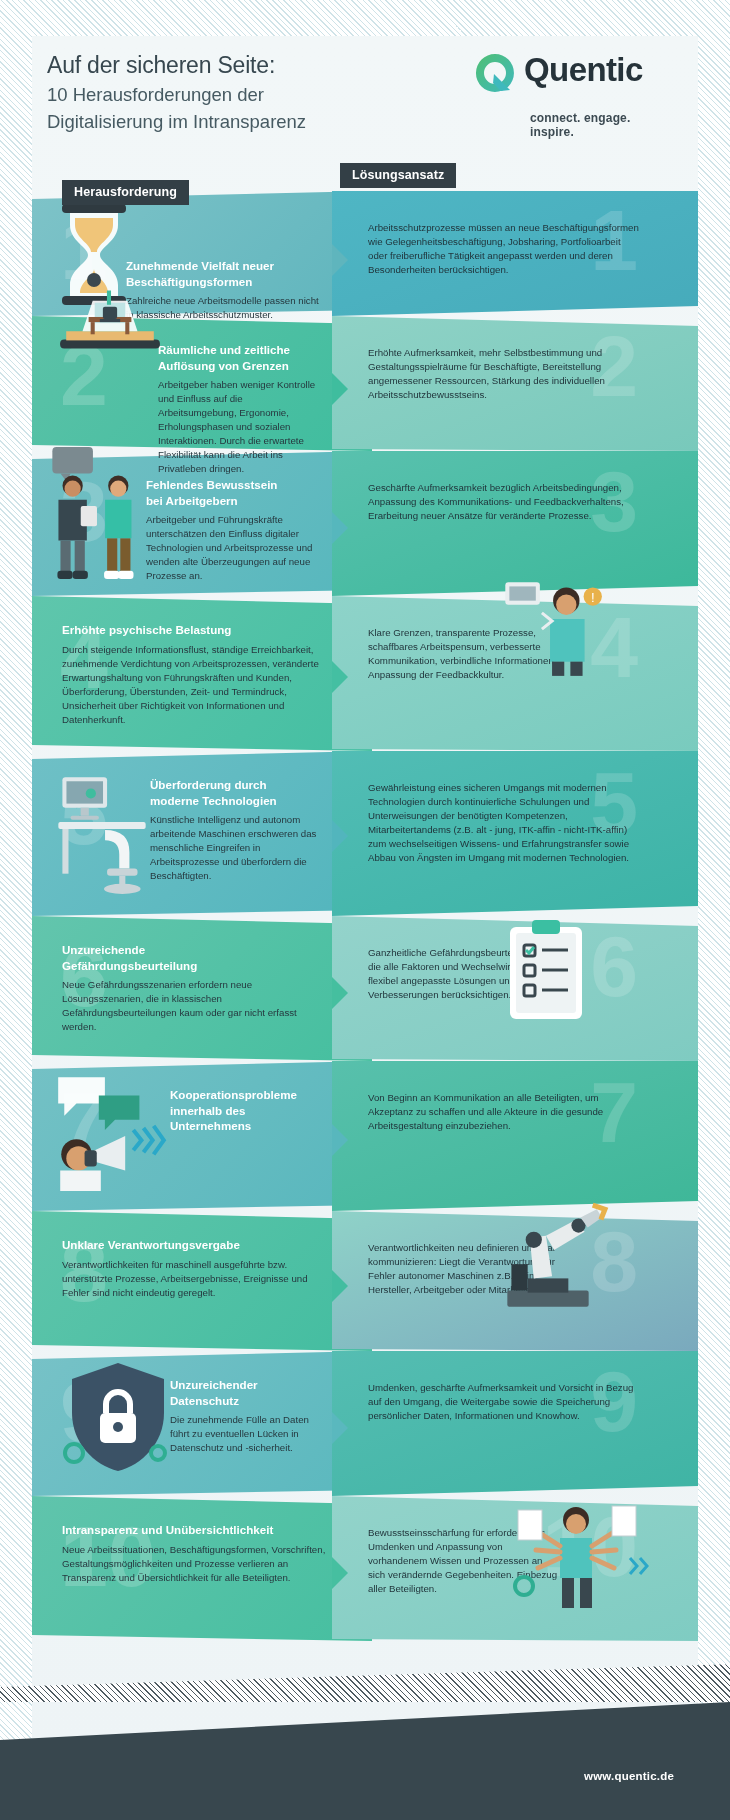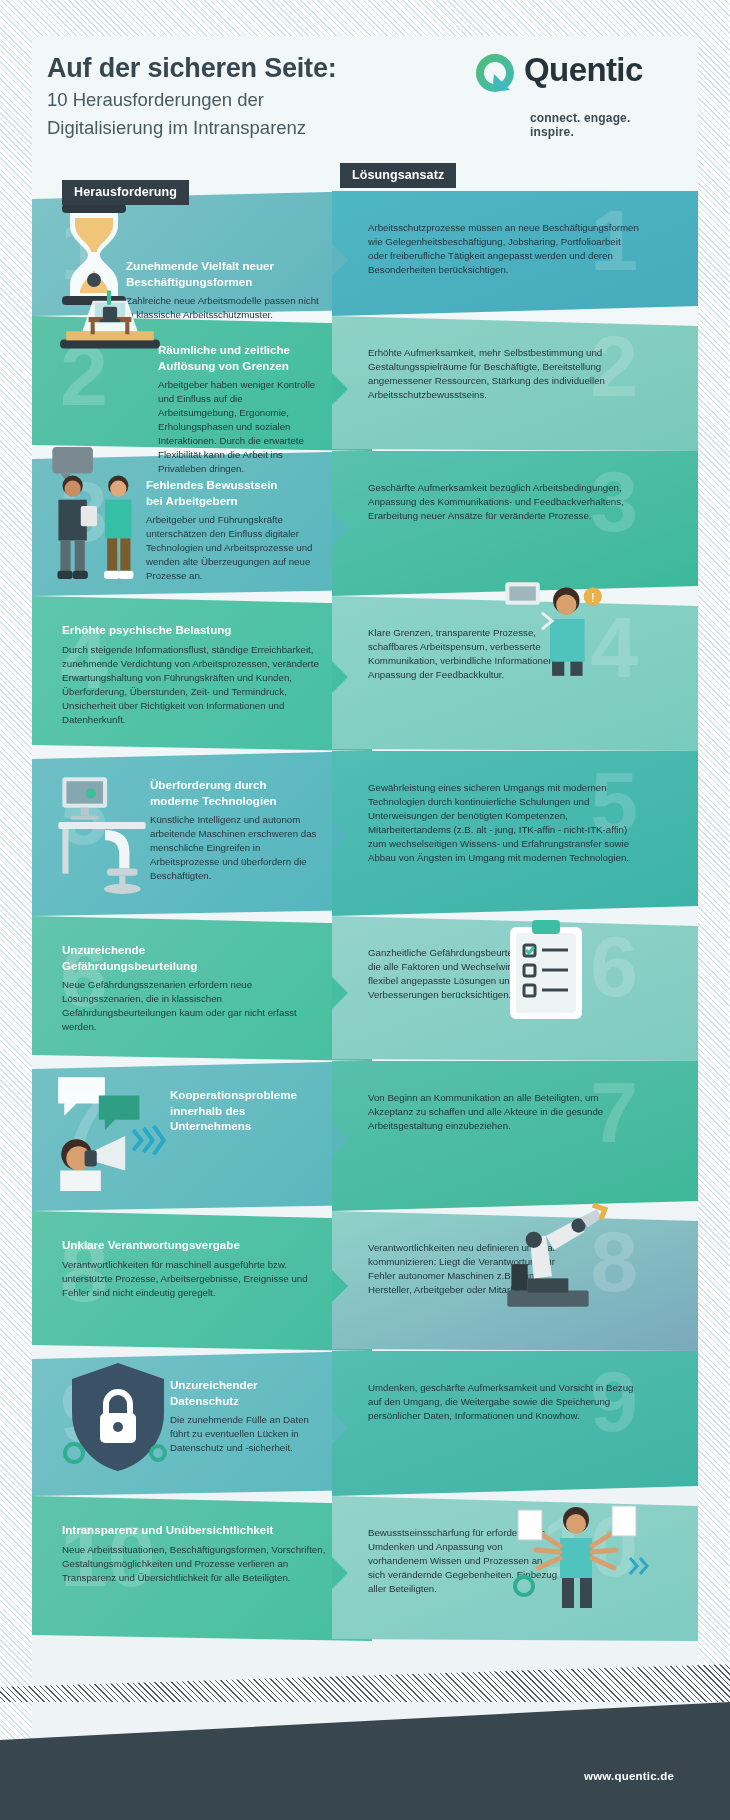--- a/index.html
+++ b/index.html
@@ -29,21 +29,21 @@
     clip-path: polygon(0 0, 100% 0, 100% 98.1%, 0 100%);
   }
 
   
   .header{
     position:absolute; left:32px; top:36px; width:666px; height:135px;
     z-index:6;
   }
   .title-block{ position:absolute; left:15px; top:14px; width:400px; }
   .title-main{
-    font-size:27px; font-weight:bold; color:#37474f; letter-spacing:-0.2px;
+    font-size:23px; font-weight:normal; color:#37474f; letter-spacing:-0.2px;
     line-height:1.35;
   }
   .title-sub{
     font-size:18.5px; font-weight:normal; color:#465a62; line-height:1.42;
     margin-top:1px;
   }
 
   
   .logo{ position:absolute; right:24px; top:16px; width:200px; height:58px; }
   .logo-mark{ position:absolute; left:0; top:0; width:42px; height:42px; }

